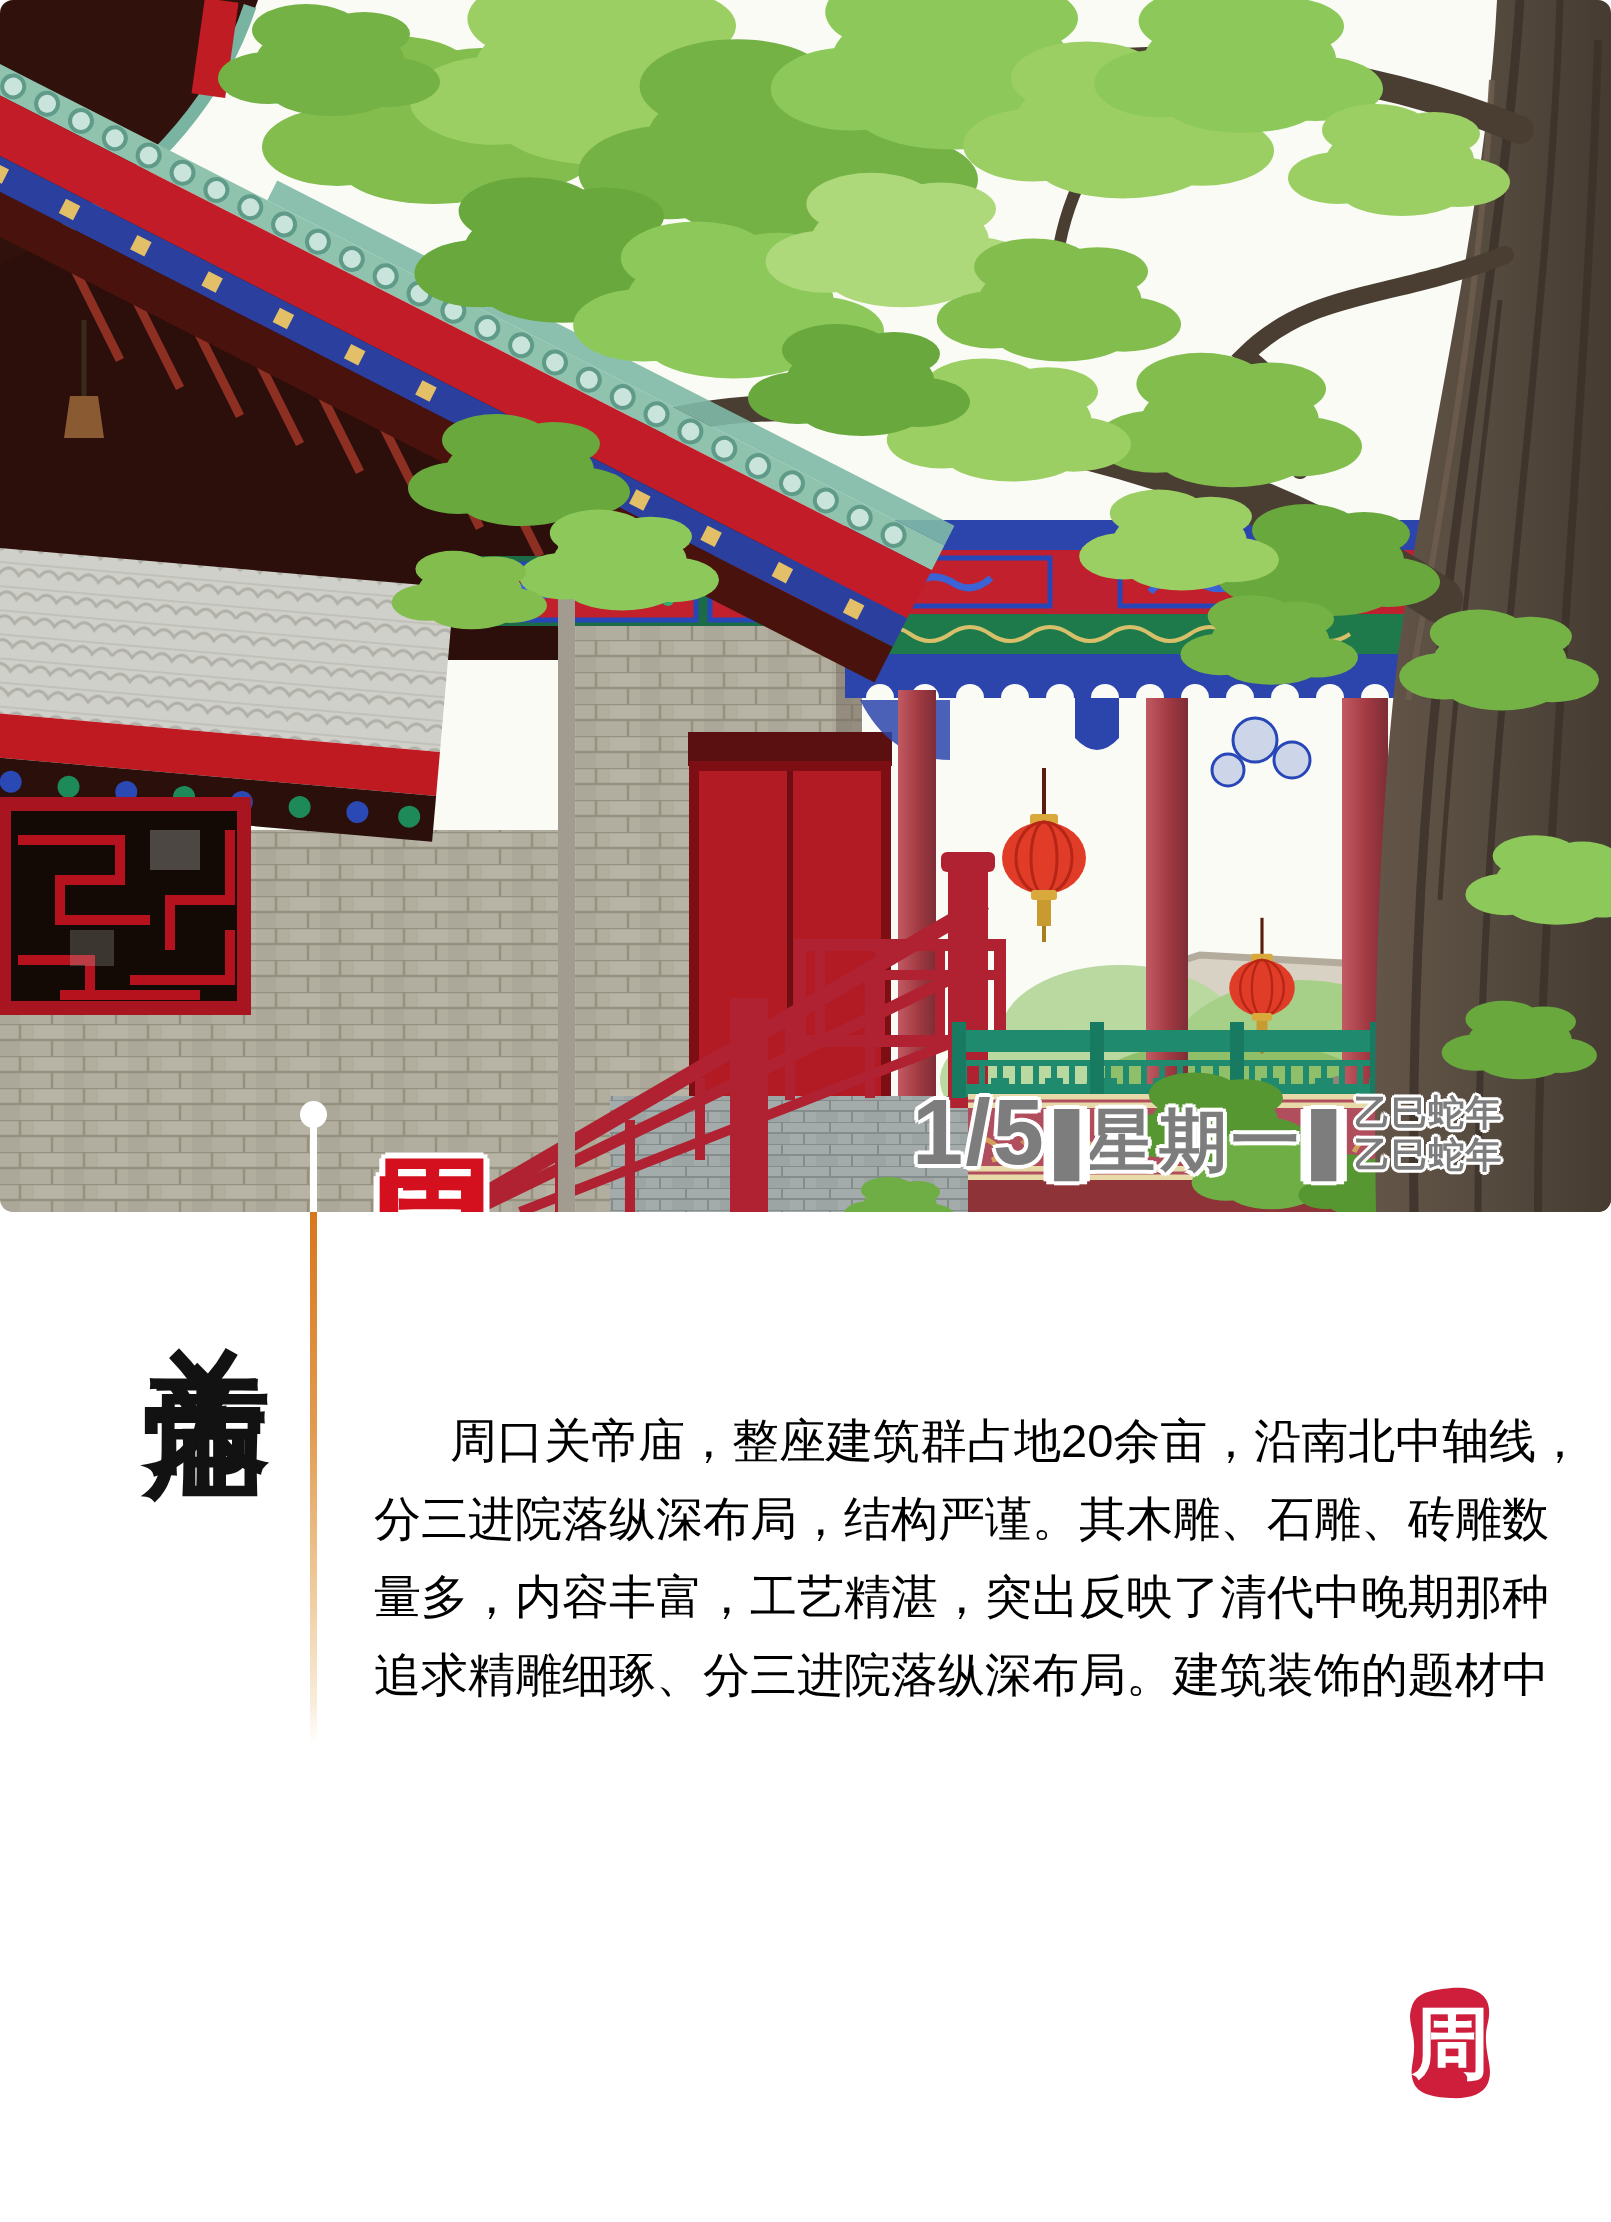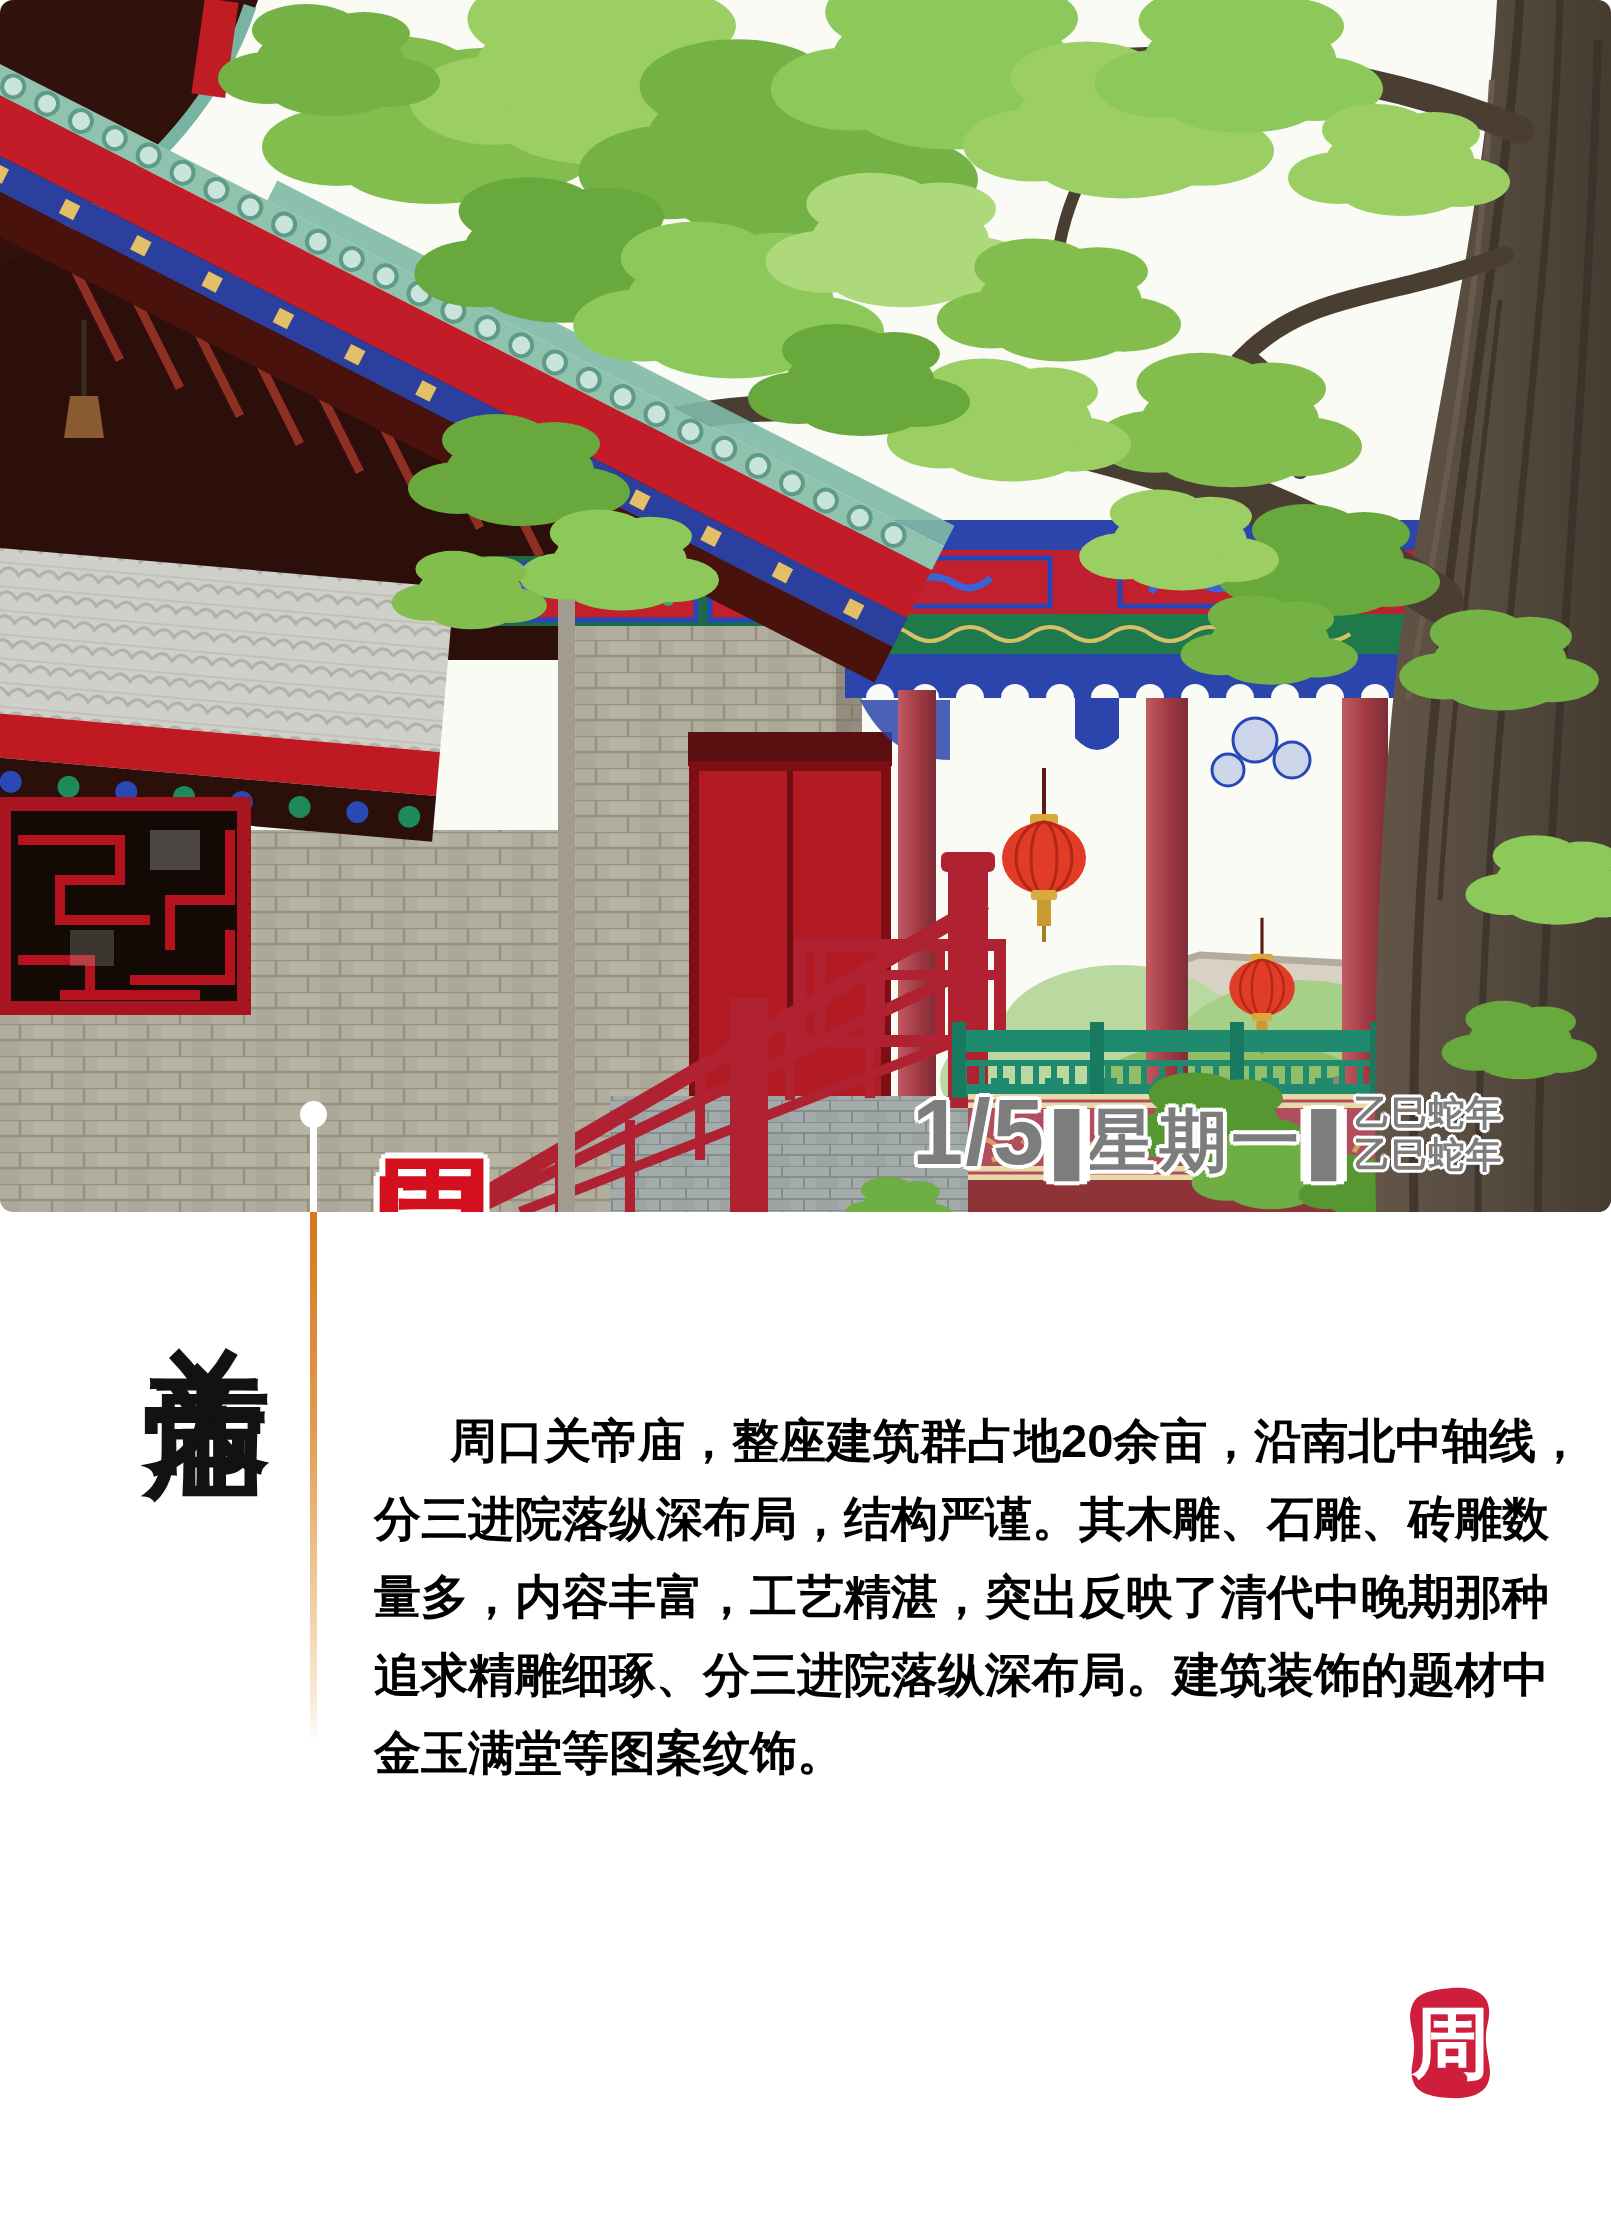--- a/index.html
+++ b/index.html
@@ -30,21 +30,21 @@
   .tl-dot{position:absolute;left:300px;top:1101px;width:27px;height:27px;border-radius:50%;background:#fff;}
   .tl-white{position:absolute;left:310px;top:1126px;width:7px;height:86px;background:#fff;}
   .tl-orange{position:absolute;left:310px;top:1212px;width:7px;height:532px;
     background:linear-gradient(180deg,#d8761d 0%,#e19a4e 40%,#efcd9f 72%,#f8ecd9 92%,rgba(255,255,255,0) 100%);}
   
   .guandimiao{position:absolute;left:142px;top:1240px;writing-mode:vertical-rl;
     font-family:"Liberation Serif","DejaVu Serif",serif;font-weight:bold;
     font-size:128px;line-height:130px;letter-spacing:14px;color:#121212;}
   
   .article{position:absolute;left:374px;top:1402px;width:1186px;
-    font-size:47px;line-height:78px;color:#000;font-weight:bold;}
+    font-size:47px;line-height:78px;color:#000;}
   .article .line{white-space:nowrap;}
   .article .indent{text-indent:76px;}
   
   .seal{position:absolute;left:1400px;top:1984px;width:102px;height:116px;}
 </style>
 </head>
 <body>
 
 <div class="page">
 
@@ -394,21 +394,20 @@
   <div class="tl-white"></div>
   <div class="tl-orange"></div>
 
   <div class="guandimiao">关帝庙</div>
 
   <div class="article">
     <div class="line indent">周口关帝庙，整座建筑群占地20余亩，沿南北中轴线，</div>
     <div class="line">分三进院落纵深布局，结构严谨。其木雕、石雕、砖雕数</div>
     <div class="line">量多，内容丰富，工艺精湛，突出反映了清代中晚期那种</div>
     <div class="line">追求精雕细琢、分三进院落纵深布局。建筑装饰的题材中</div>
-    <div class="line">金玉满堂等图案纹饰。</div>
   </div>
 
   <div class="seal">
     <svg viewBox="0 0 102 116">
       <path d="M51,4 C72,2 88,9 89,25 C90,39 85,42 86,58 C87,76 93,85 88,99
                C83,111 68,115 50,114 C32,113 17,110 13,97 C9,85 15,77 14,59
                C13,43 7,36 12,22 C17,8 32,6 51,4 Z" fill="#ce1e3c"></path>
       <text x="51" y="86" text-anchor="middle" font-size="78" fill="#ffffff" font-family="Liberation Serif, DejaVu Serif, serif" font-weight="bold">周</text>
     </svg>
   </div>

